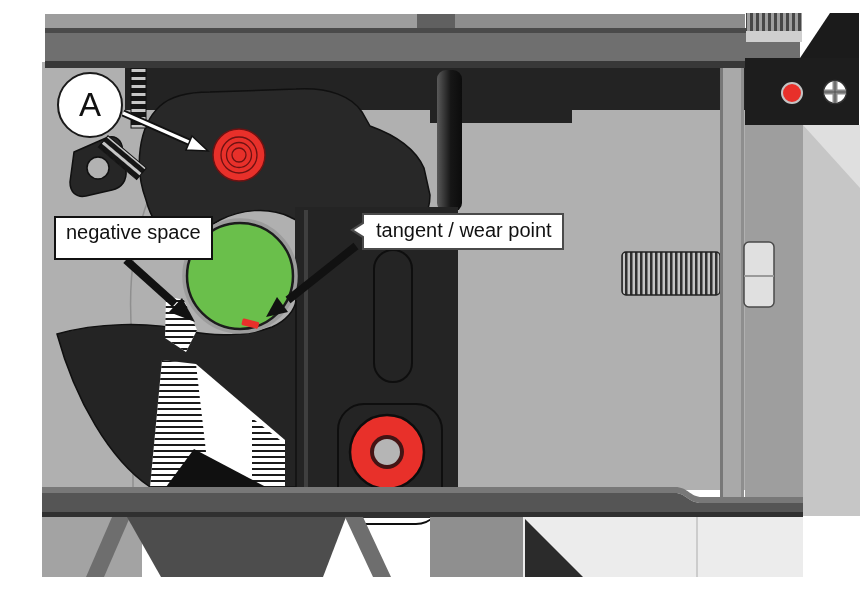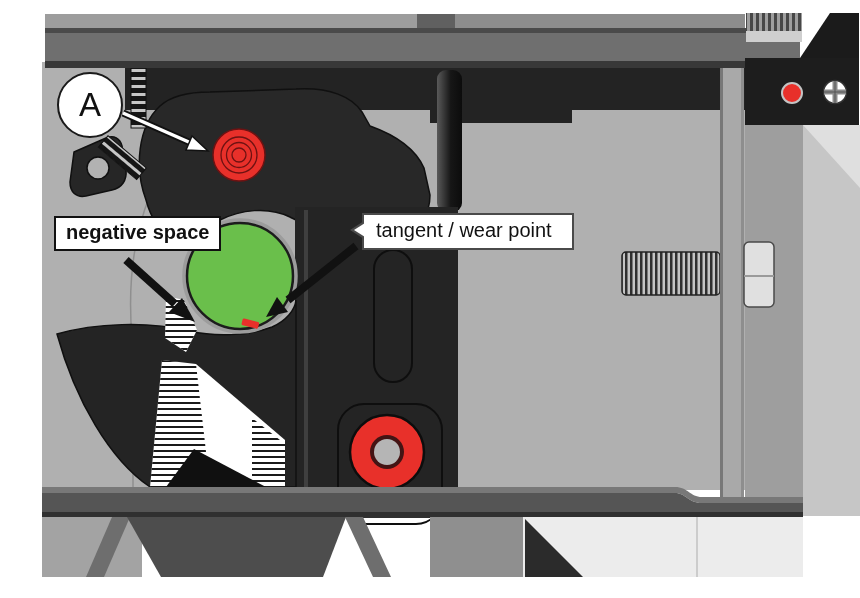--- a/index.html
+++ b/index.html
@@ -13,25 +13,25 @@
     font-family:"Liberation Sans", sans-serif;
     white-space:nowrap;z-index:5;
   }
   #labelA{
     left:57px;top:72px;width:62px;height:62px;border-radius:50%;
     border:2px solid #1a1a1a;display:flex;align-items:center;justify-content:center;
     font-size:33px;font-weight:400;
   }
   #labelNeg{
     left:54px;top:216px;border:2px solid #111;
-    padding:3px 10px 5px 10px;font-size:20px;font-weight:bold;
+    padding:3px 10px 14px 10px;font-size:20px;
   }
   #labelTan{
     left:362px;top:213px;border:2px solid #4a4a4a;
-    padding:4px 20px 6px 12px;font-size:20px;
+    padding:4px 10px 6px 12px;font-size:20px;
   }
   .pointer-outline{
     position:absolute;left:-14px;top:6px;width:0;height:0;
     border-top:9px solid transparent;border-bottom:9px solid transparent;
     border-right:14px solid #4a4a4a;
   }
   .pointer-fill{
     position:absolute;left:-10px;top:8px;width:0;height:0;
     border-top:7px solid transparent;border-bottom:7px solid transparent;
     border-right:11px solid #fff;

